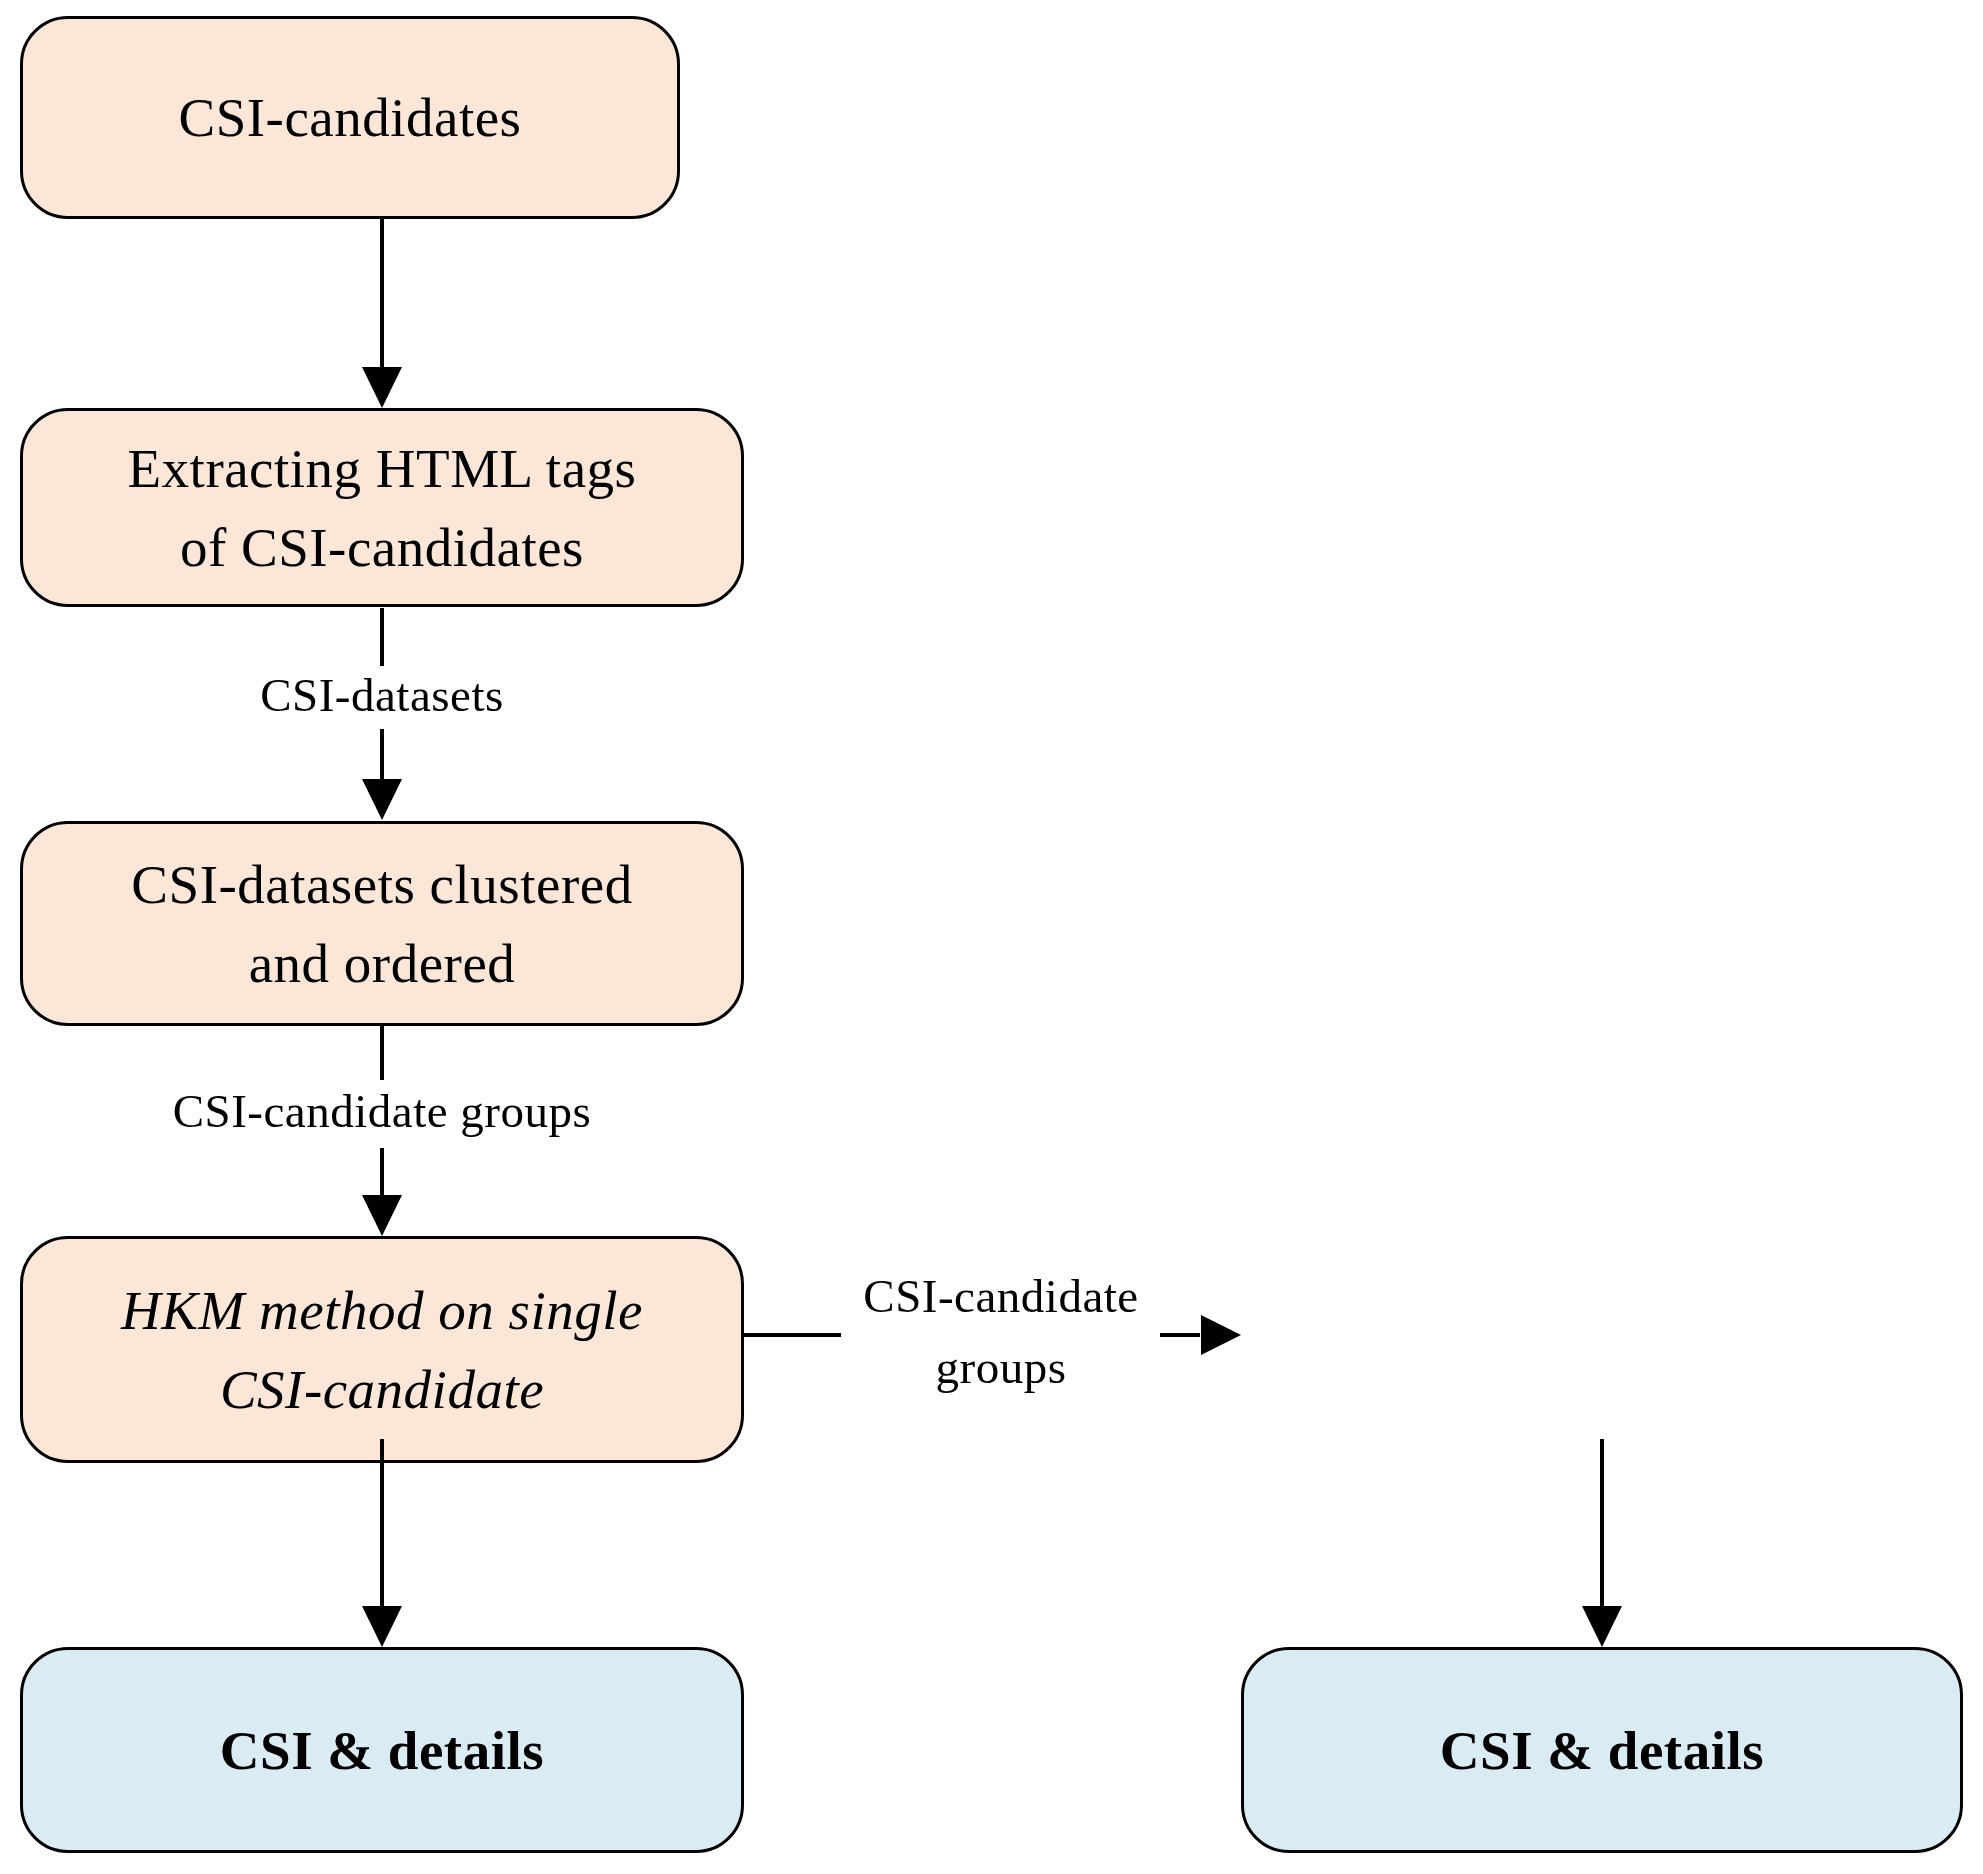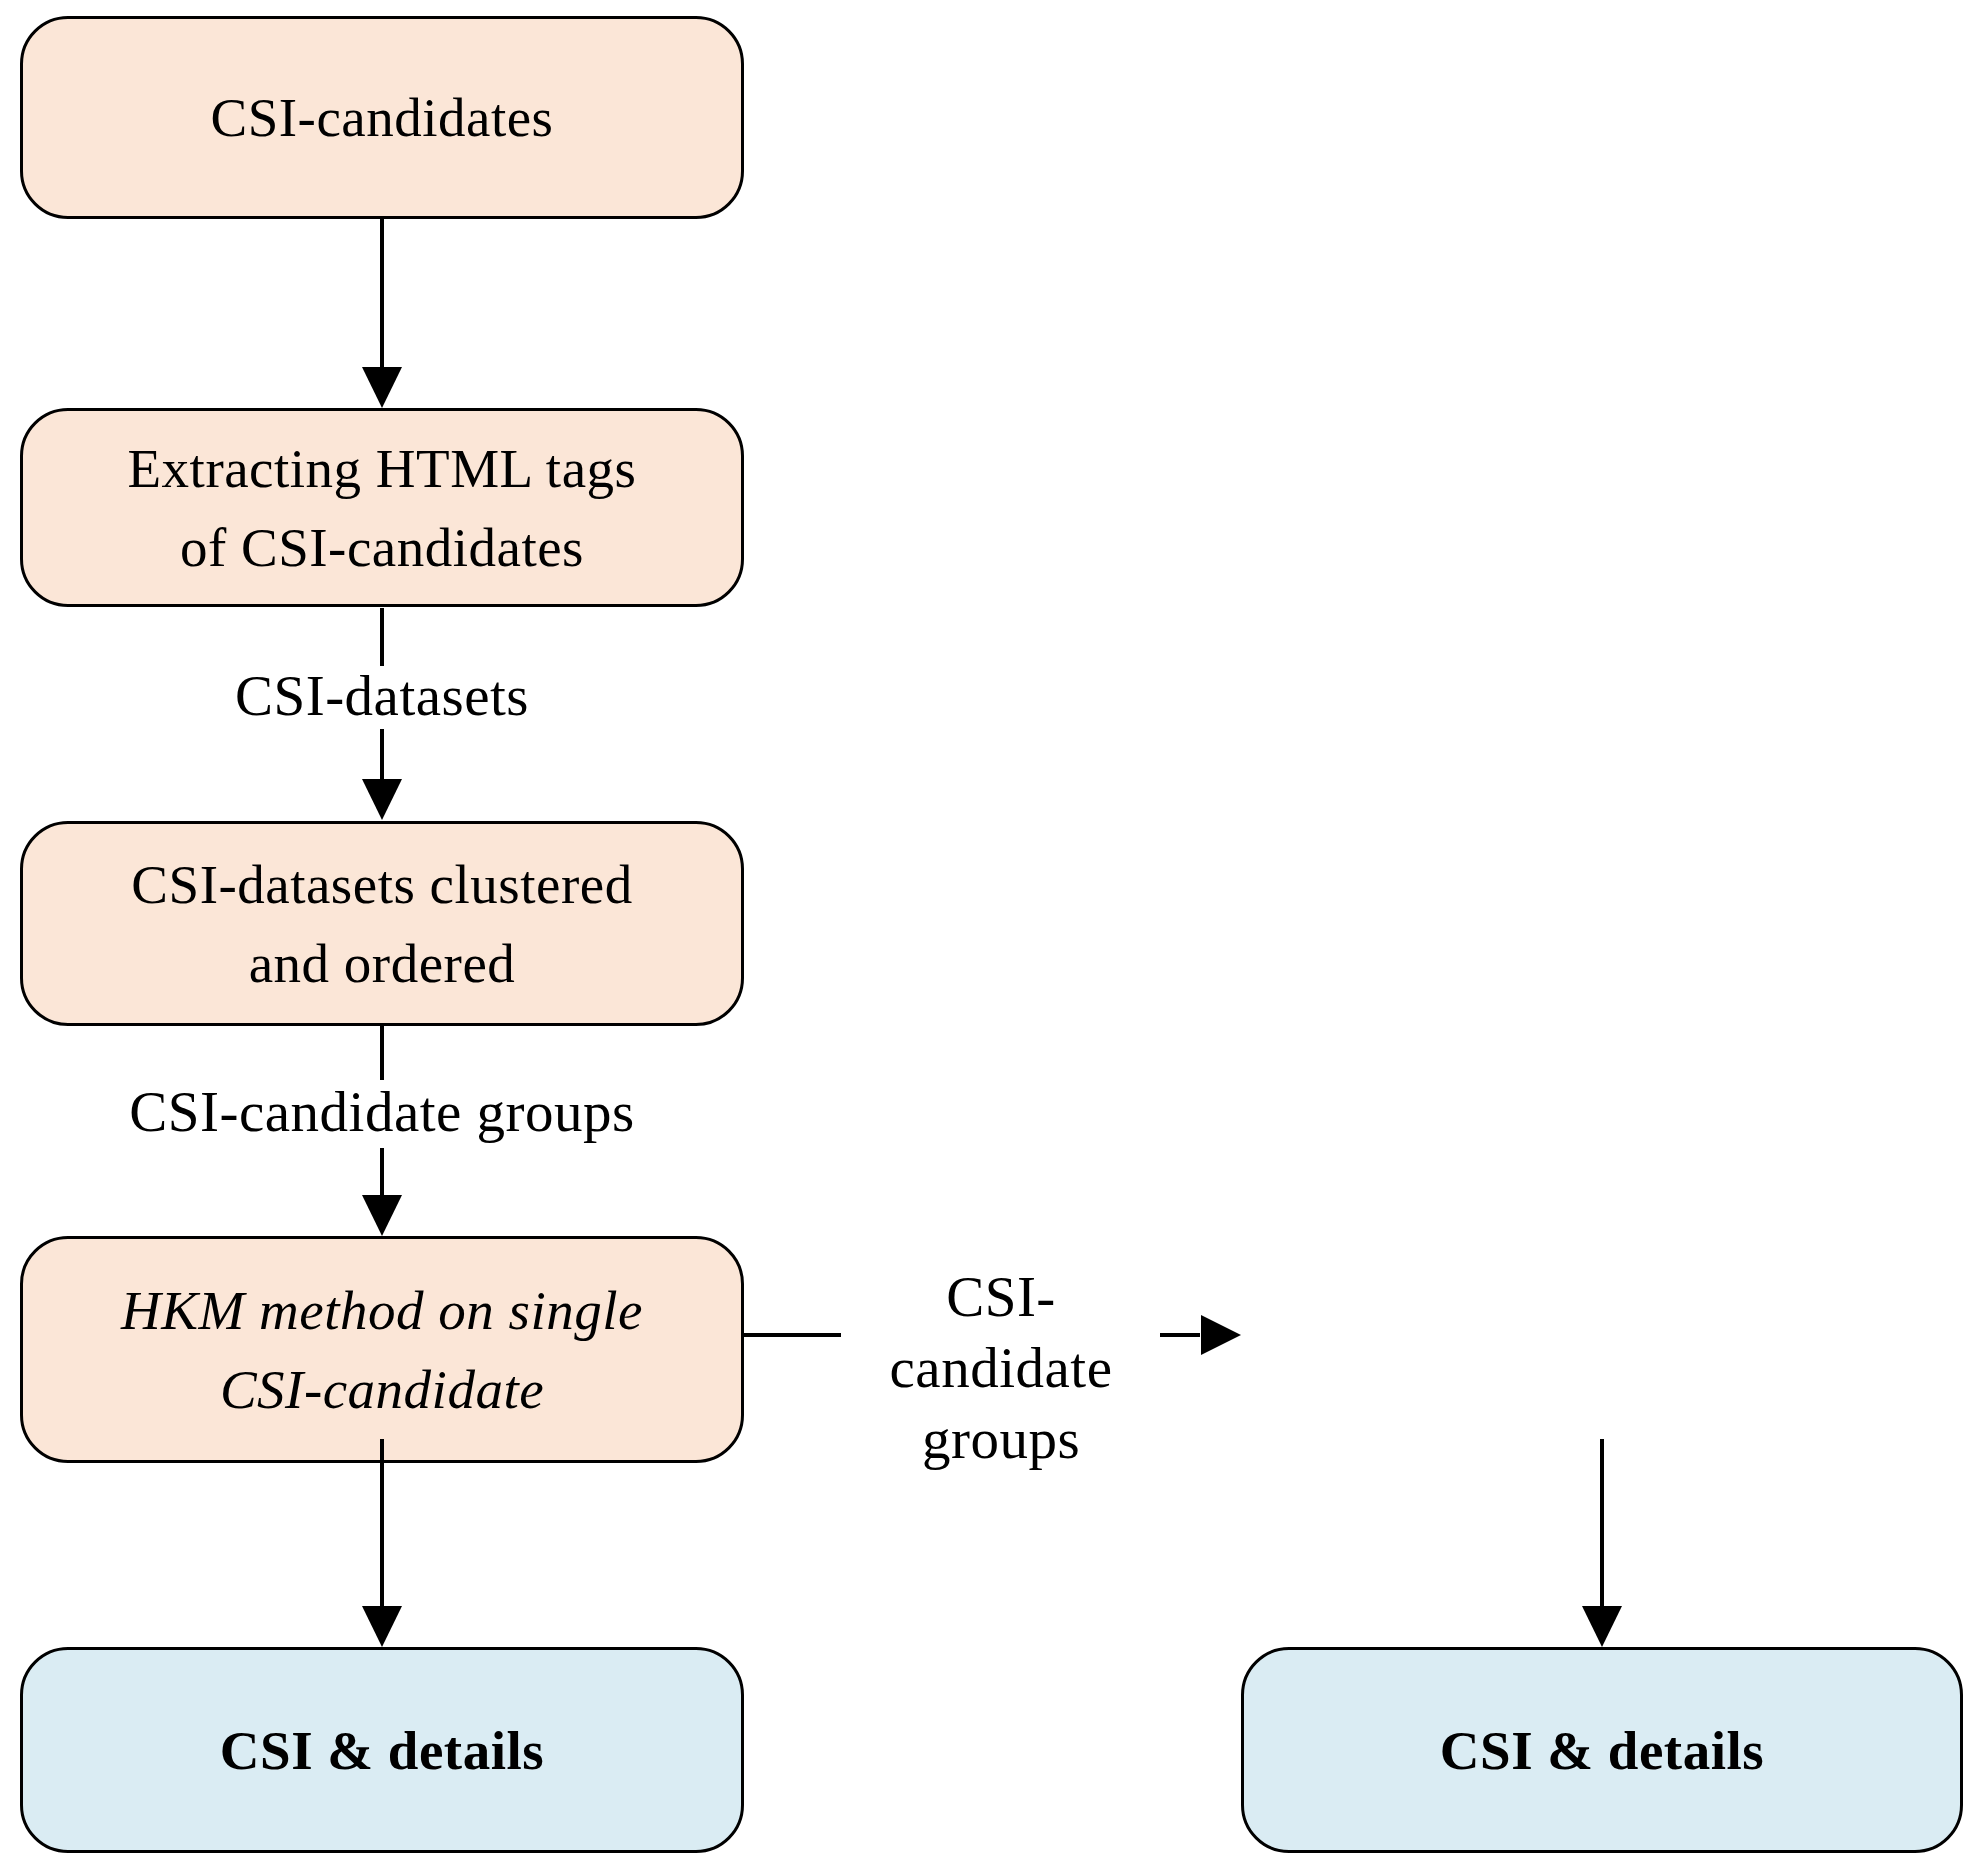--- a/index.html
+++ b/index.html
@@ -56,33 +56,33 @@
   .arrowhead-right {
     position: absolute;
     width: 0;
     height: 0;
     border-top: 20px solid transparent;
     border-bottom: 20px solid transparent;
     border-left: 40px solid var(--line-color, #000000);
   }
   .edge-label {
     position: absolute;
-    font-size: 57px;
+    font-size: 47px;
     line-height: 71px;
     text-align: center;
     white-space: pre-line;
     letter-spacing: 0.5px;
   }
 </style>
 </head>
 <body>
 
 <div class="canvas">
 
-  <div class="node process" style="left:20px; top:16.4px; width:724px; height:203px;">
+  <div class="node process" style="left:20px; top:16.4px; width:660px; height:203px;">
     <span class="node-label">CSI-candidates</span>
   </div>
 
   <div class="node process" style="left:20px; top:821px; width:724px; height:205px;">
     <span class="node-label">CSI-datasets clustered
 and ordered</span>
   </div>
 
   <div class="node process" style="left:20px; top:408px; width:724px; height:199px;">
     <span class="node-label">Extracting HTML tags

